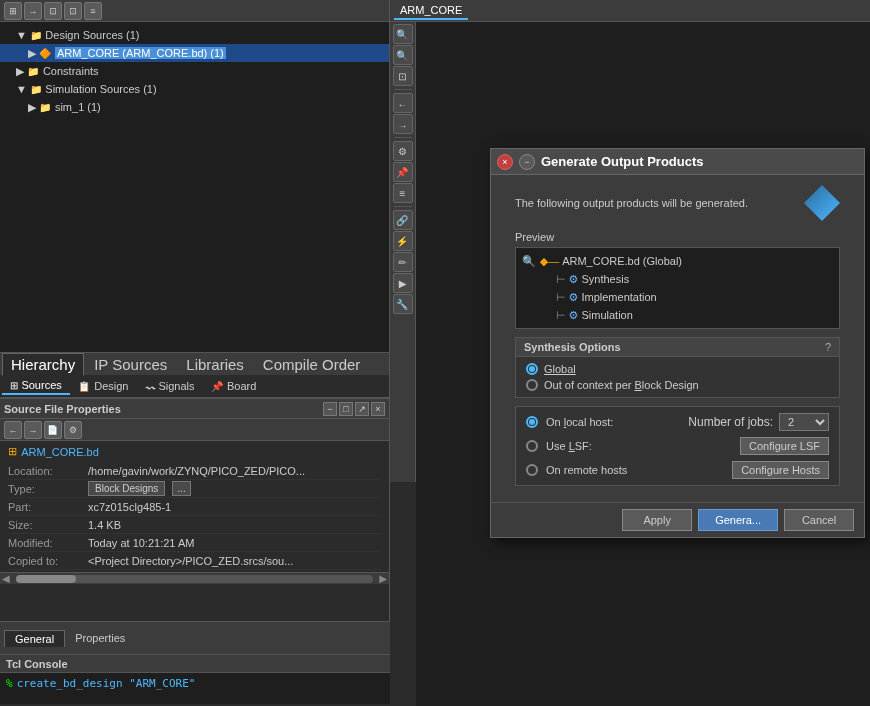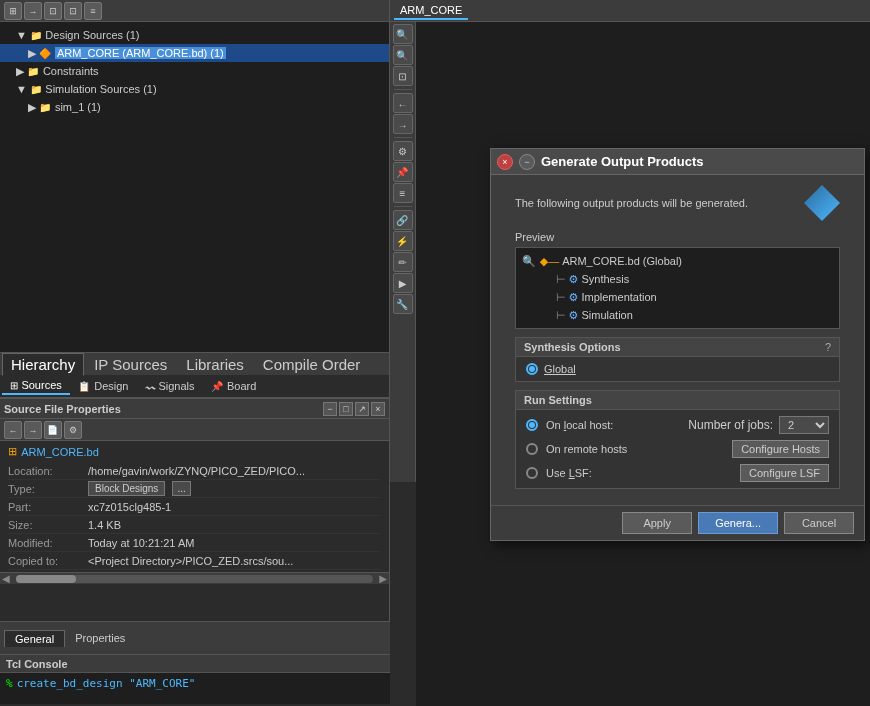--- a/index.html
+++ b/index.html
@@ -741,60 +741,61 @@
     <div class="options-section">
       <div class="options-header">
         <span class="options-title">Synthesis Options</span>
         <span class="options-help">?</span>
       </div>
       <div class="options-body">
         <div class="radio-row">
           <div class="radio-circle checked"></div>
           <span class="underline">Global</span>
         </div>
+        <div class="radio-row">
+          <div class="radio-circle"></div>
+          <span>Out of context per <span class="underline">B</span>lock Design</span>
+        </div>
       </div>
     </div>
 
     <div class="run-settings">
-      <div class="run-settings-header">
-        <span class="run-settings-title">Run Settings</span>
-      </div>
       <div class="run-settings-body">
 
         <div class="run-row">
           <div class="radio-circle checked"></div>
           <span>On <span class="underline">l</span>ocal host:</span>
           <div class="run-row-right">
             <span class="jobs-label">Number of jobs:</span>
             <select class="jobs-select">
               <option>2</option>
               <option>1</option>
               <option>3</option>
               <option>4</option>
               <option>6</option>
               <option>8</option>
             </select>
           </div>
         </div>
 
         <div class="run-row">
           <div class="radio-circle"></div>
+          <span>Use <span class="underline">L</span>SF:</span>
+          <div class="run-row-right">
+            <button class="config-btn">Configure LSF</button>
+          </div>
+        </div>
+
+        <div class="run-row">
+          <div class="radio-circle"></div>
           <span>On remote hosts</span>
           <div class="run-row-right">
             <button class="config-btn">Configure Hosts</button>
           </div>
         </div>
-
-        <div class="run-row">
-          <div class="radio-circle"></div>
-          <span>Use <span class="underline">L</span>SF:</span>
-          <div class="run-row-right">
-            <button class="config-btn">Configure LSF</button>
-          </div>
-        </div>
       </div>
     </div>
   </div>
 
   <div class="dialog-footer">
     <button class="footer-btn">Apply</button>
     <button class="footer-btn primary">Genera...</button>
     <button class="footer-btn">Cancel</button>
   </div>
 </div>

